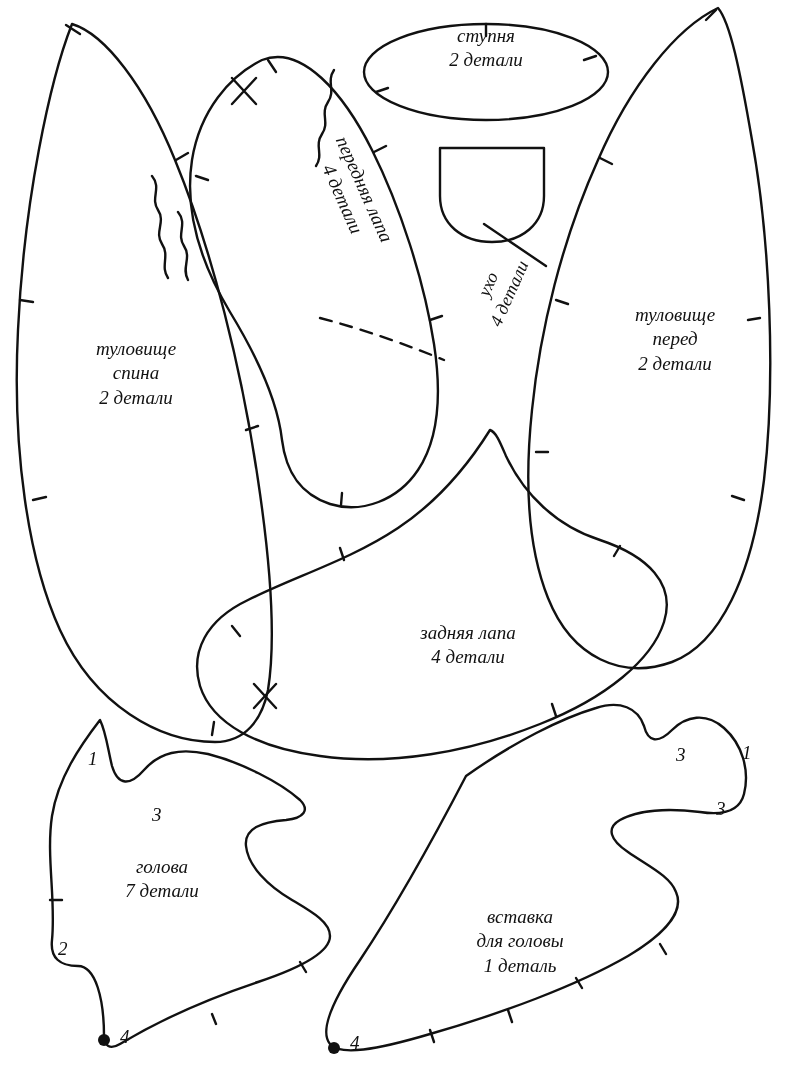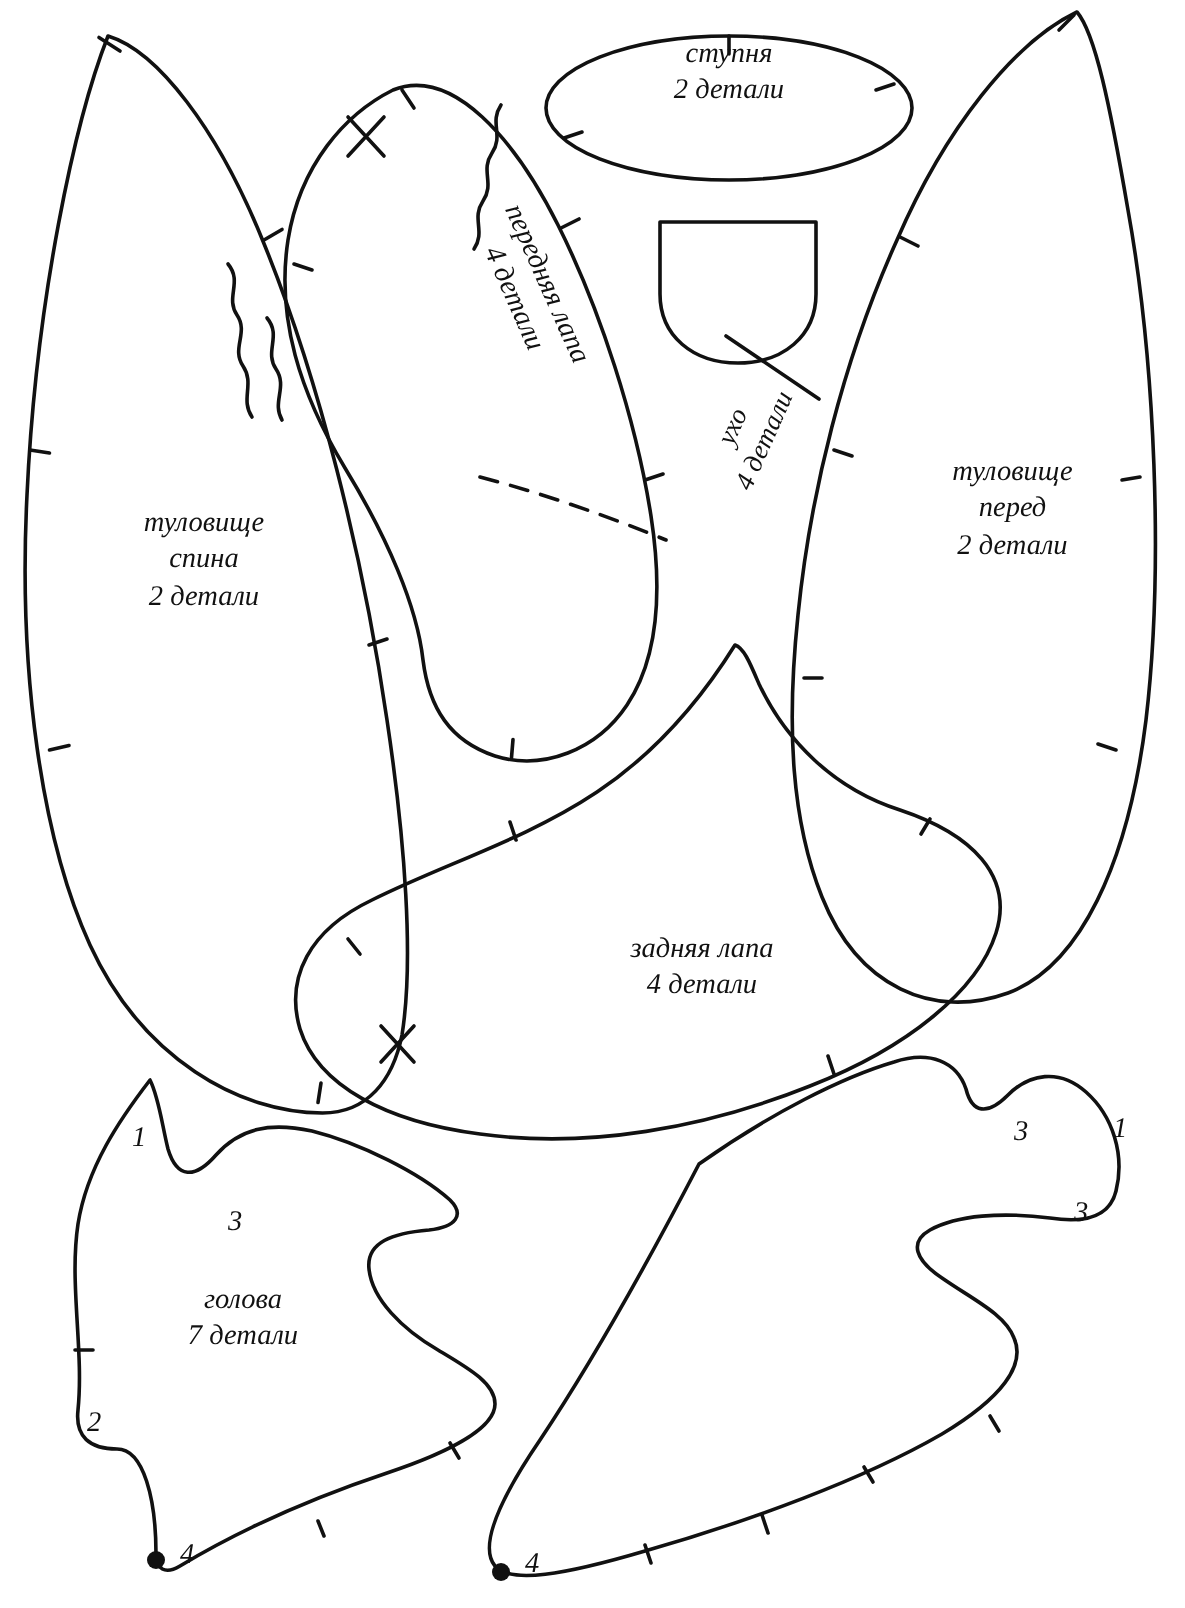--- a/index.html
+++ b/index.html
@@ -138,20 +138,23 @@
   <div class="lbl lbl-big" style="left:590px; top:303px; width:170px;">туловище
 перед
 2 детали</div>
 
   <div class="lbl lbl-big" style="left:378px; top:590px; width:180px;margin-top:31px;">задняя лапа
 4 детали</div>
 
   <div class="lbl lbl-big" style="left:96px; top:855px; width:132px;">голова
 7 детали</div>
 
+  <div class="lbl lbl-big" style="left:440px; top:905px; width:160px;">вставка
+для головы
+1 деталь</div>
 
   <div class="num" style="left:88px; top:748px;">1</div>
   <div class="num" style="left:152px; top:804px;">3</div>
   <div class="num" style="left:58px; top:938px;">2</div>
   <div class="num" style="left:120px; top:1026px;">4</div>
 
   <div class="num" style="left:676px; top:744px;">3</div>
   <div class="num" style="left:742px; top:742px;">1</div>
   <div class="num" style="left:716px; top:798px;">3</div>
   <div class="num" style="left:350px; top:1032px;">4</div>

